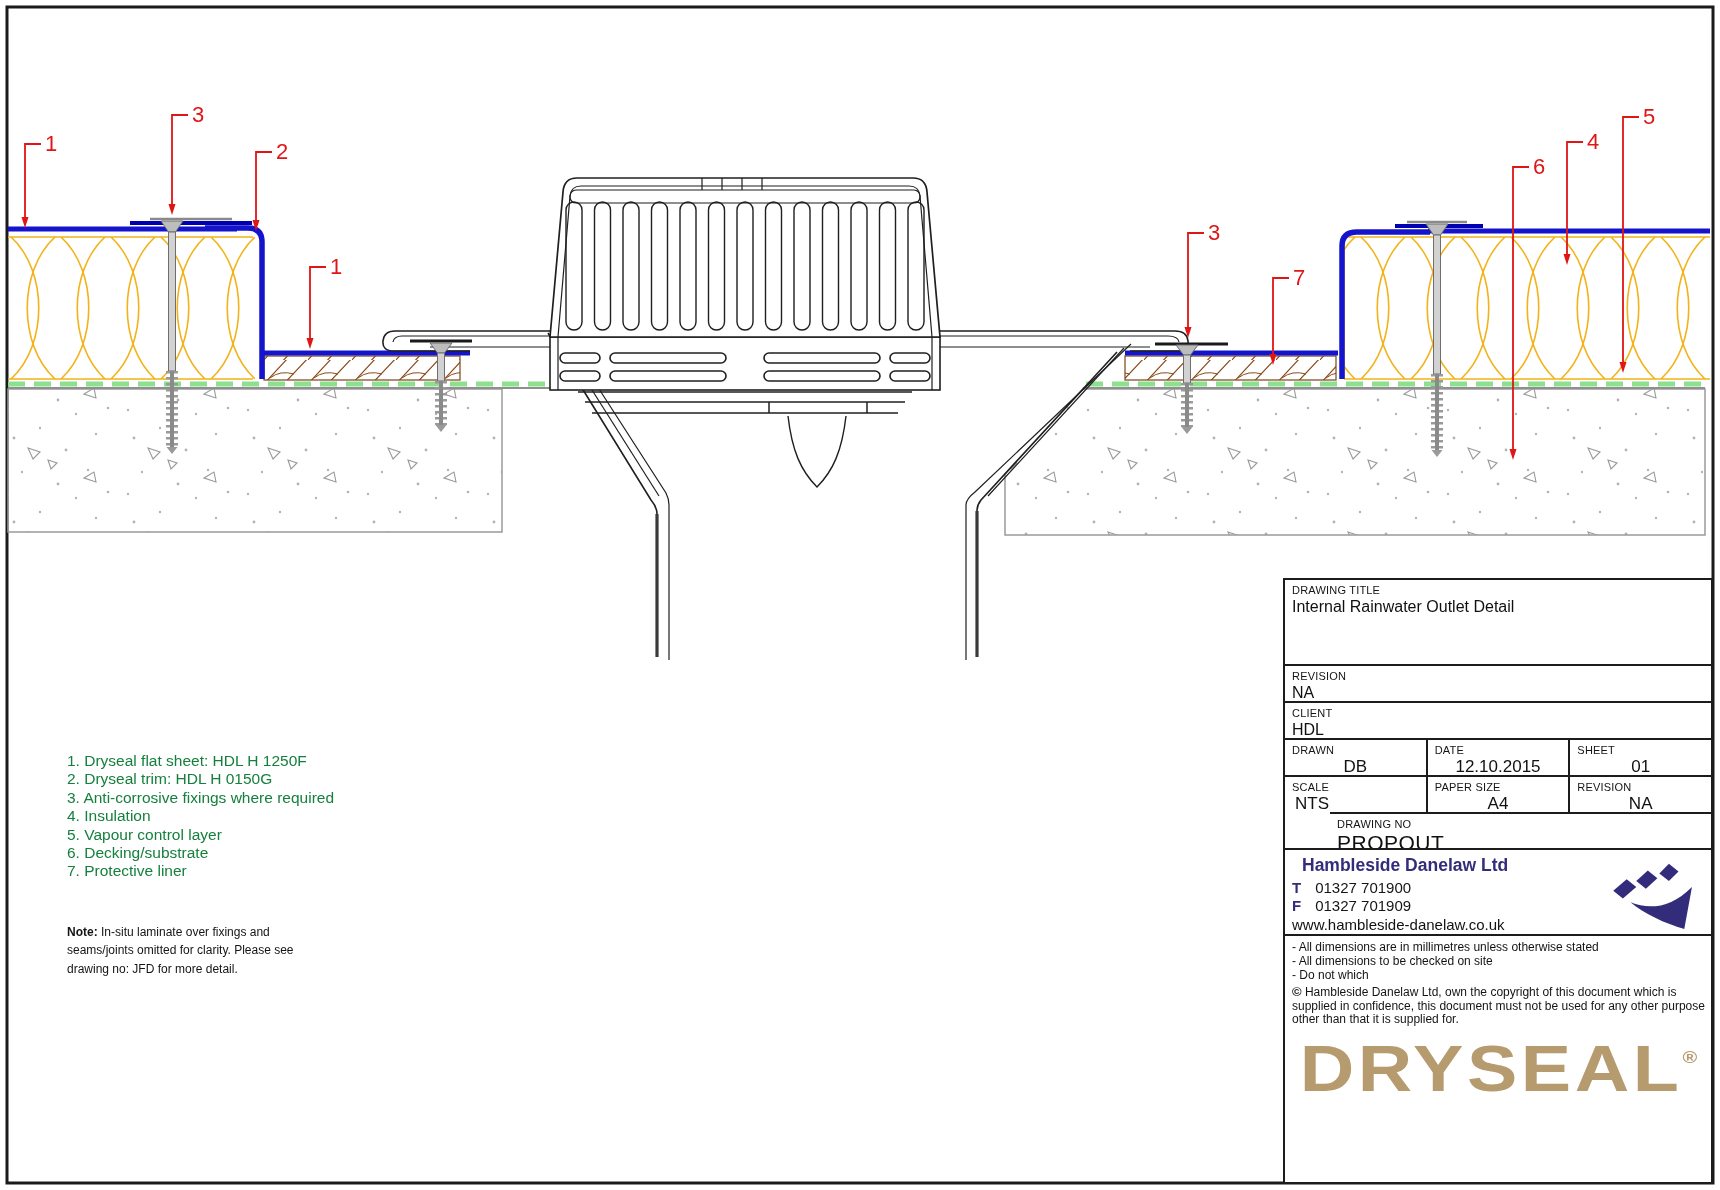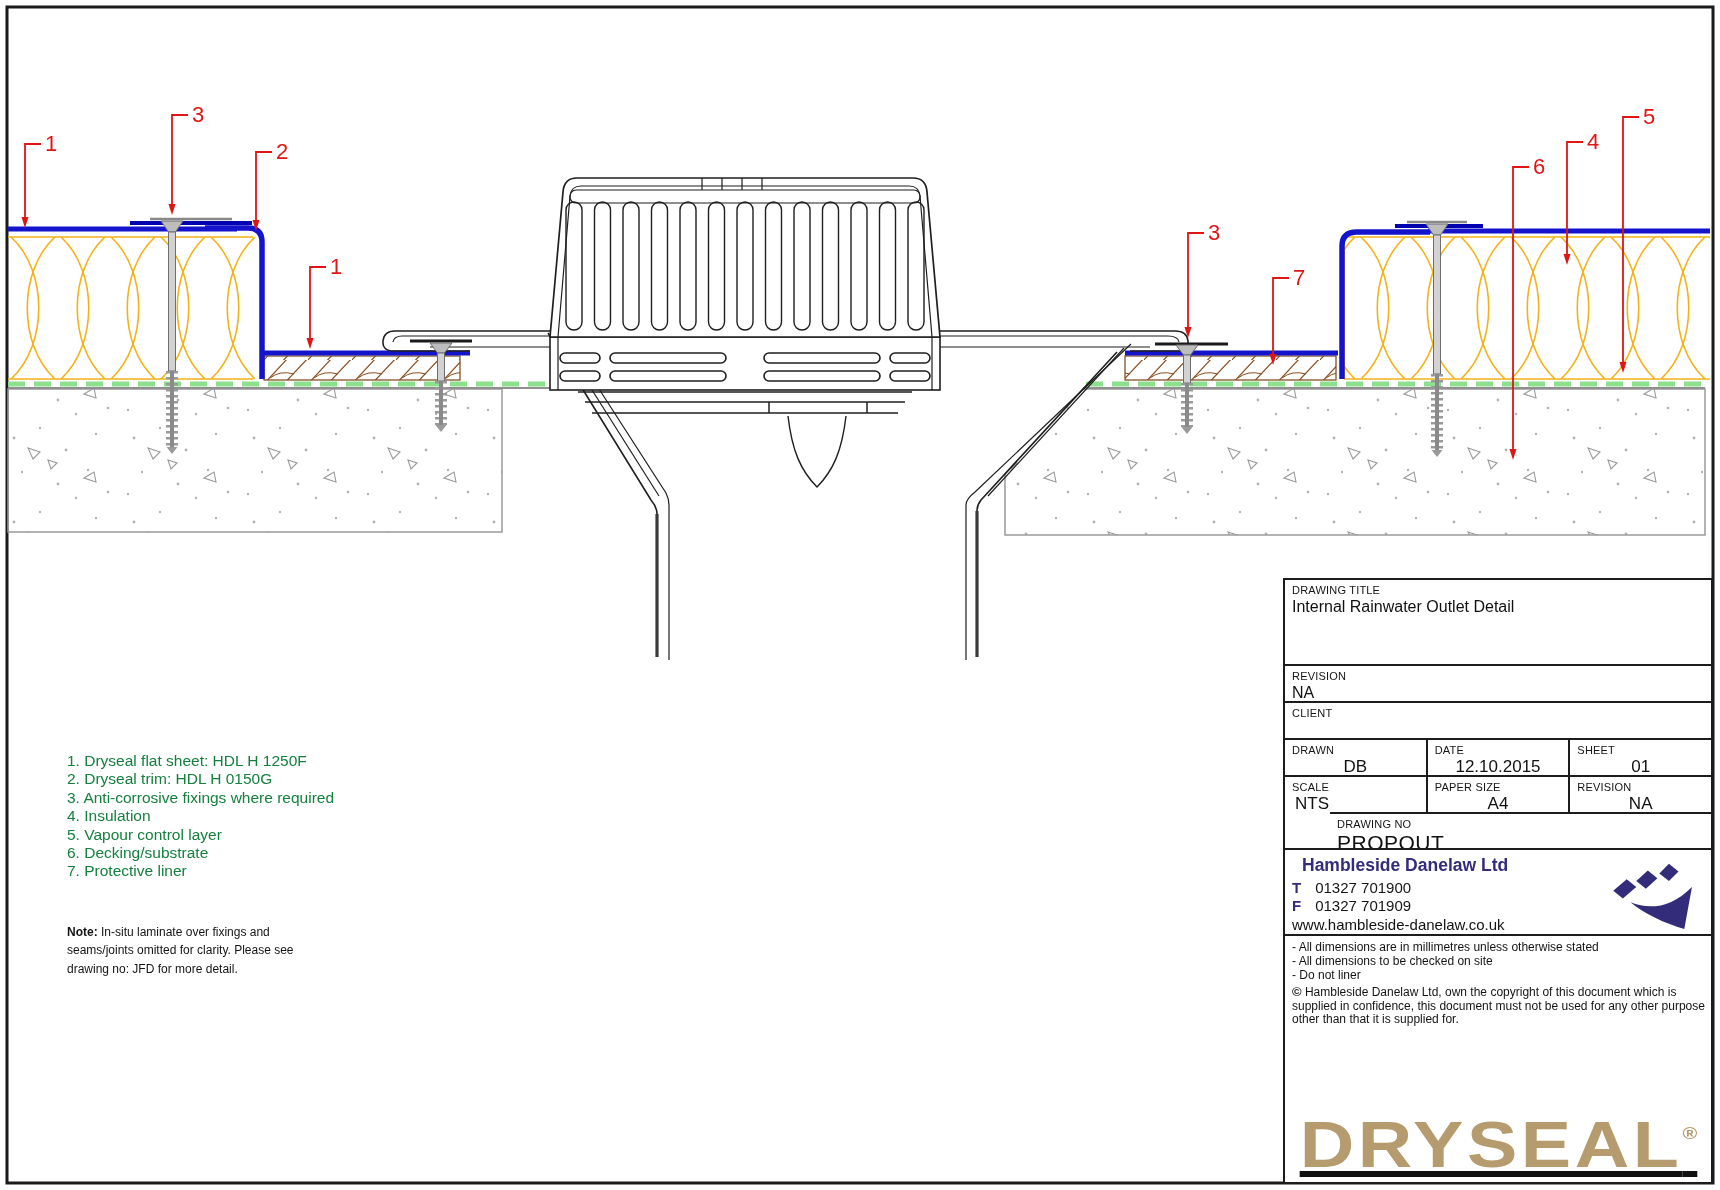--- a/index.html
+++ b/index.html
@@ -27,21 +27,21 @@
   .cell-val.left{text-align:left;padding-left:10px;}
   .dno{font-size:21px;padding:1px 0 0 7px;letter-spacing:.5px;}
   .company-name{font-size:17.5px;font-weight:bold;color:#332c7b;padding:5px 0 2px 17px;}
   .tf-line{font-size:15px;padding:1px 0 0 7px;color:#151515;}
   .tf-line b{color:#332c7b;font-weight:bold;padding-right:14px;}
   .website{font-size:15px;padding:2px 0 0 7px;}
   .hd-logo{position:absolute;right:10px;top:10px;}
   .disc{font-size:12px;line-height:14px;padding:4px 0 0 7px;color:#141414;}
   .disc .cp{margin-top:3px;line-height:13.5px;padding-right:4px;}
   .cp-sym{font-size:13px;font-weight:bold;}
-  .dryseal{position:absolute;left:0;right:0;top:452px;bottom:0;display:flex;align-items:flex-end;justify-content:center;text-decoration:underline;}
+  .dryseal{position:absolute;left:0;right:0;top:452px;bottom:0;display:flex;align-items:flex-start;justify-content:center;}
   .dryseal .word{font-size:64px;font-weight:bold;color:#b69b6e;letter-spacing:3px;
                  transform:scaleX(1.18);transform-origin:center;white-space:nowrap;}
   .dryseal .reg{font-size:17px;color:#b69b6e;vertical-align:28px;letter-spacing:0;}
 </style>
 </head>
 <body>
 
 <div id="sheet">
 
   <svg id="cad" width="1720" height="1190" viewBox="0 0 1720 1190">
@@ -280,20 +280,21 @@
       <div class="tb-value">Internal Rainwater Outlet Detail</div>
     </div>
 
     <div class="row" style="top:84px;height:37px;">
       <div class="tb-label">REVISION</div>
       <div class="tb-value">NA</div>
     </div>
 
     <div class="row" style="top:121px;height:37px;">
       <div class="tb-label">CLIENT</div>
+      <div class="tb-value">HDL</div>
     </div>
 
     <div class="row" style="top:158px;height:37px;">
       <div class="cols">
         <div class="col first">
           <div class="tb-label">DRAWN</div>
           <div class="cell-val">DB</div>
         </div>
         <div class="col">
           <div class="tb-label">DATE</div>
@@ -342,21 +343,21 @@
             <path d="M22,44 C42,52 64,50 86,28 L78,72 C58,66 36,56 22,44 Z"></path>
           </g>
         </svg>
       </div>
     </div>
 
     <div class="row" style="top:354px;height:98px;">
       <div class="disc">
         <div>- All dimensions are in millimetres unless otherwise stated</div>
         <div>- All dimensions to be checked on site</div>
-        <div>- Do not liner</div>
+        <div>- Do not which</div>
         <div class="cp"><span class="cp-sym">©</span> <span>Hambleside Danelaw Ltd, own the copyright of this document which is supplied in confidence, this document must not be used for any other purpose other than that it is supplied for.</span></div>
       </div>
     </div>
 
     <div class="dryseal">
       <span class="word"><span>DRYSEAL</span><span class="reg">®</span></span>
     </div>
 
   </div>
 </div>

